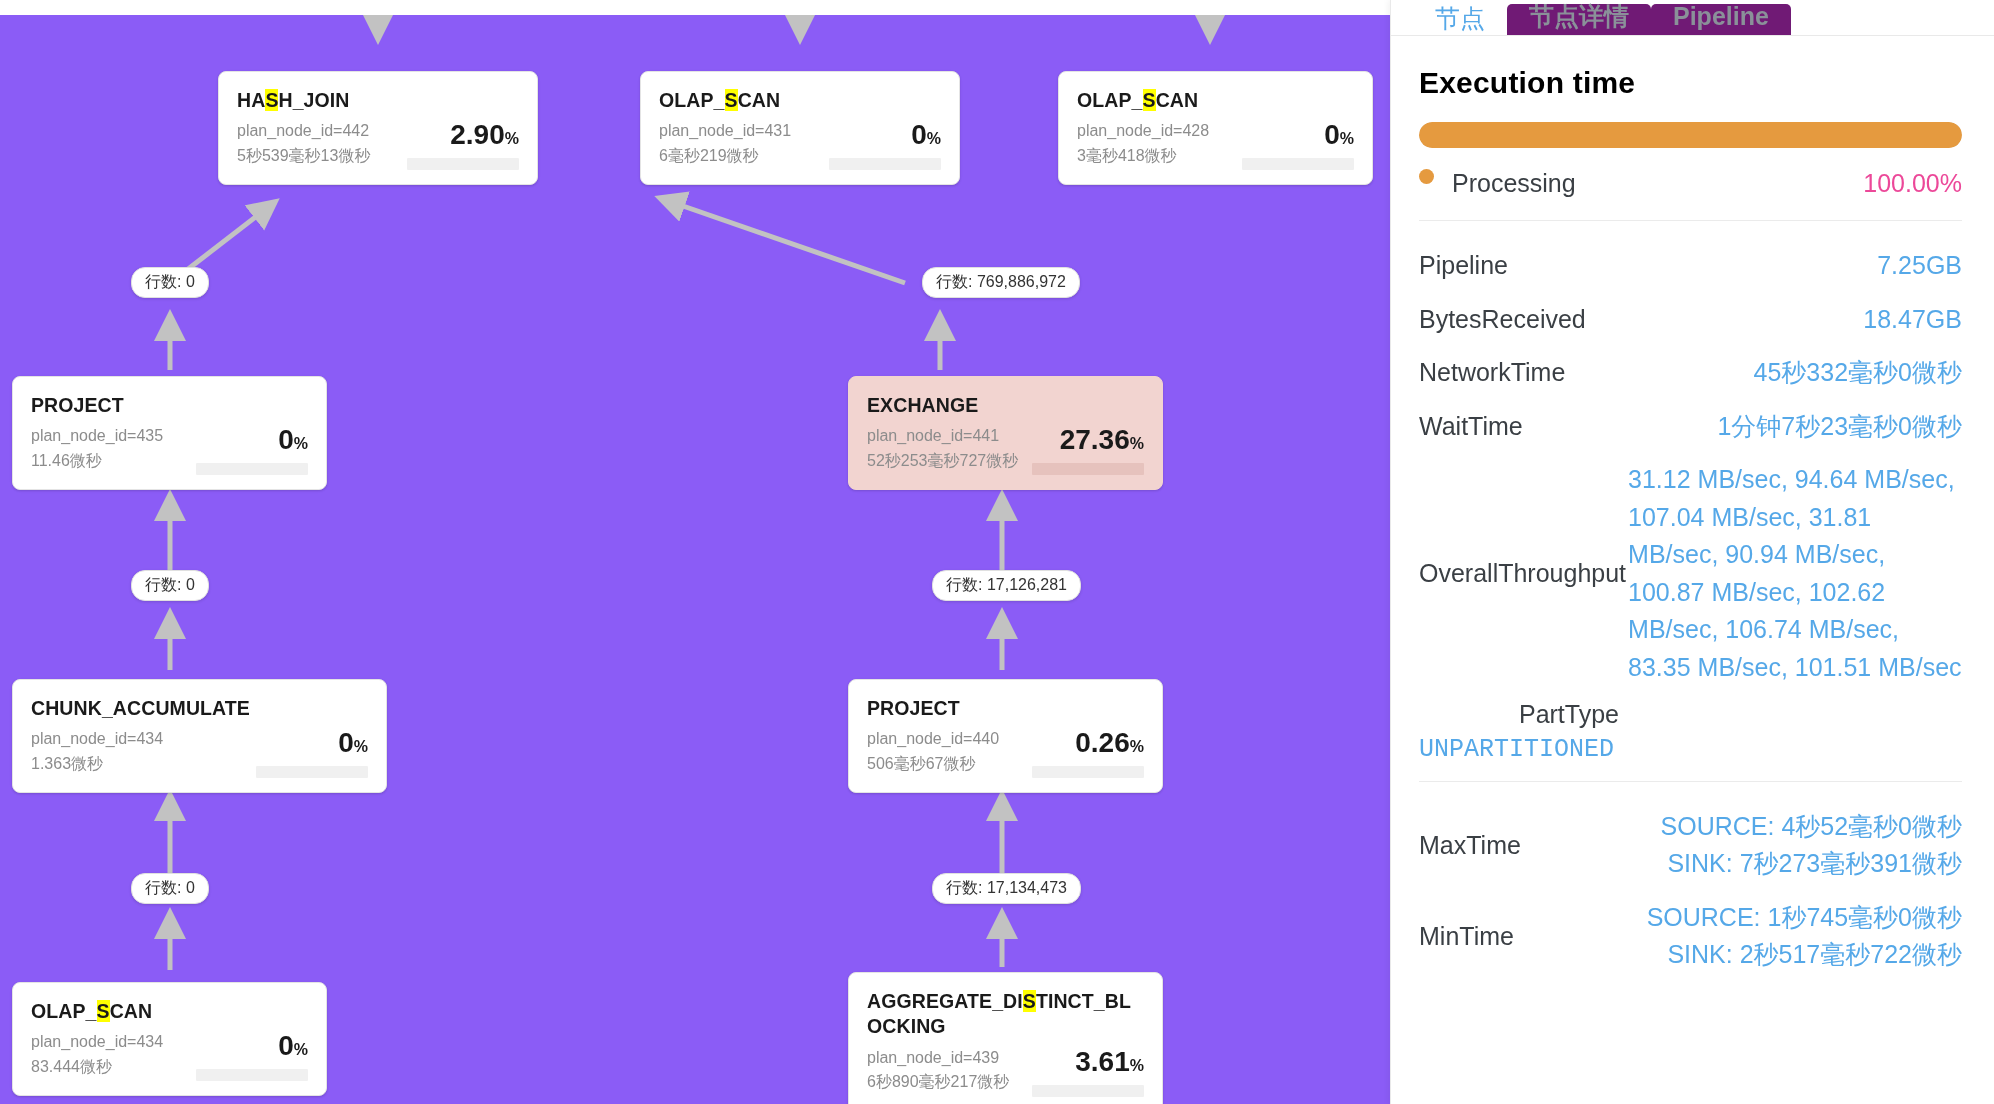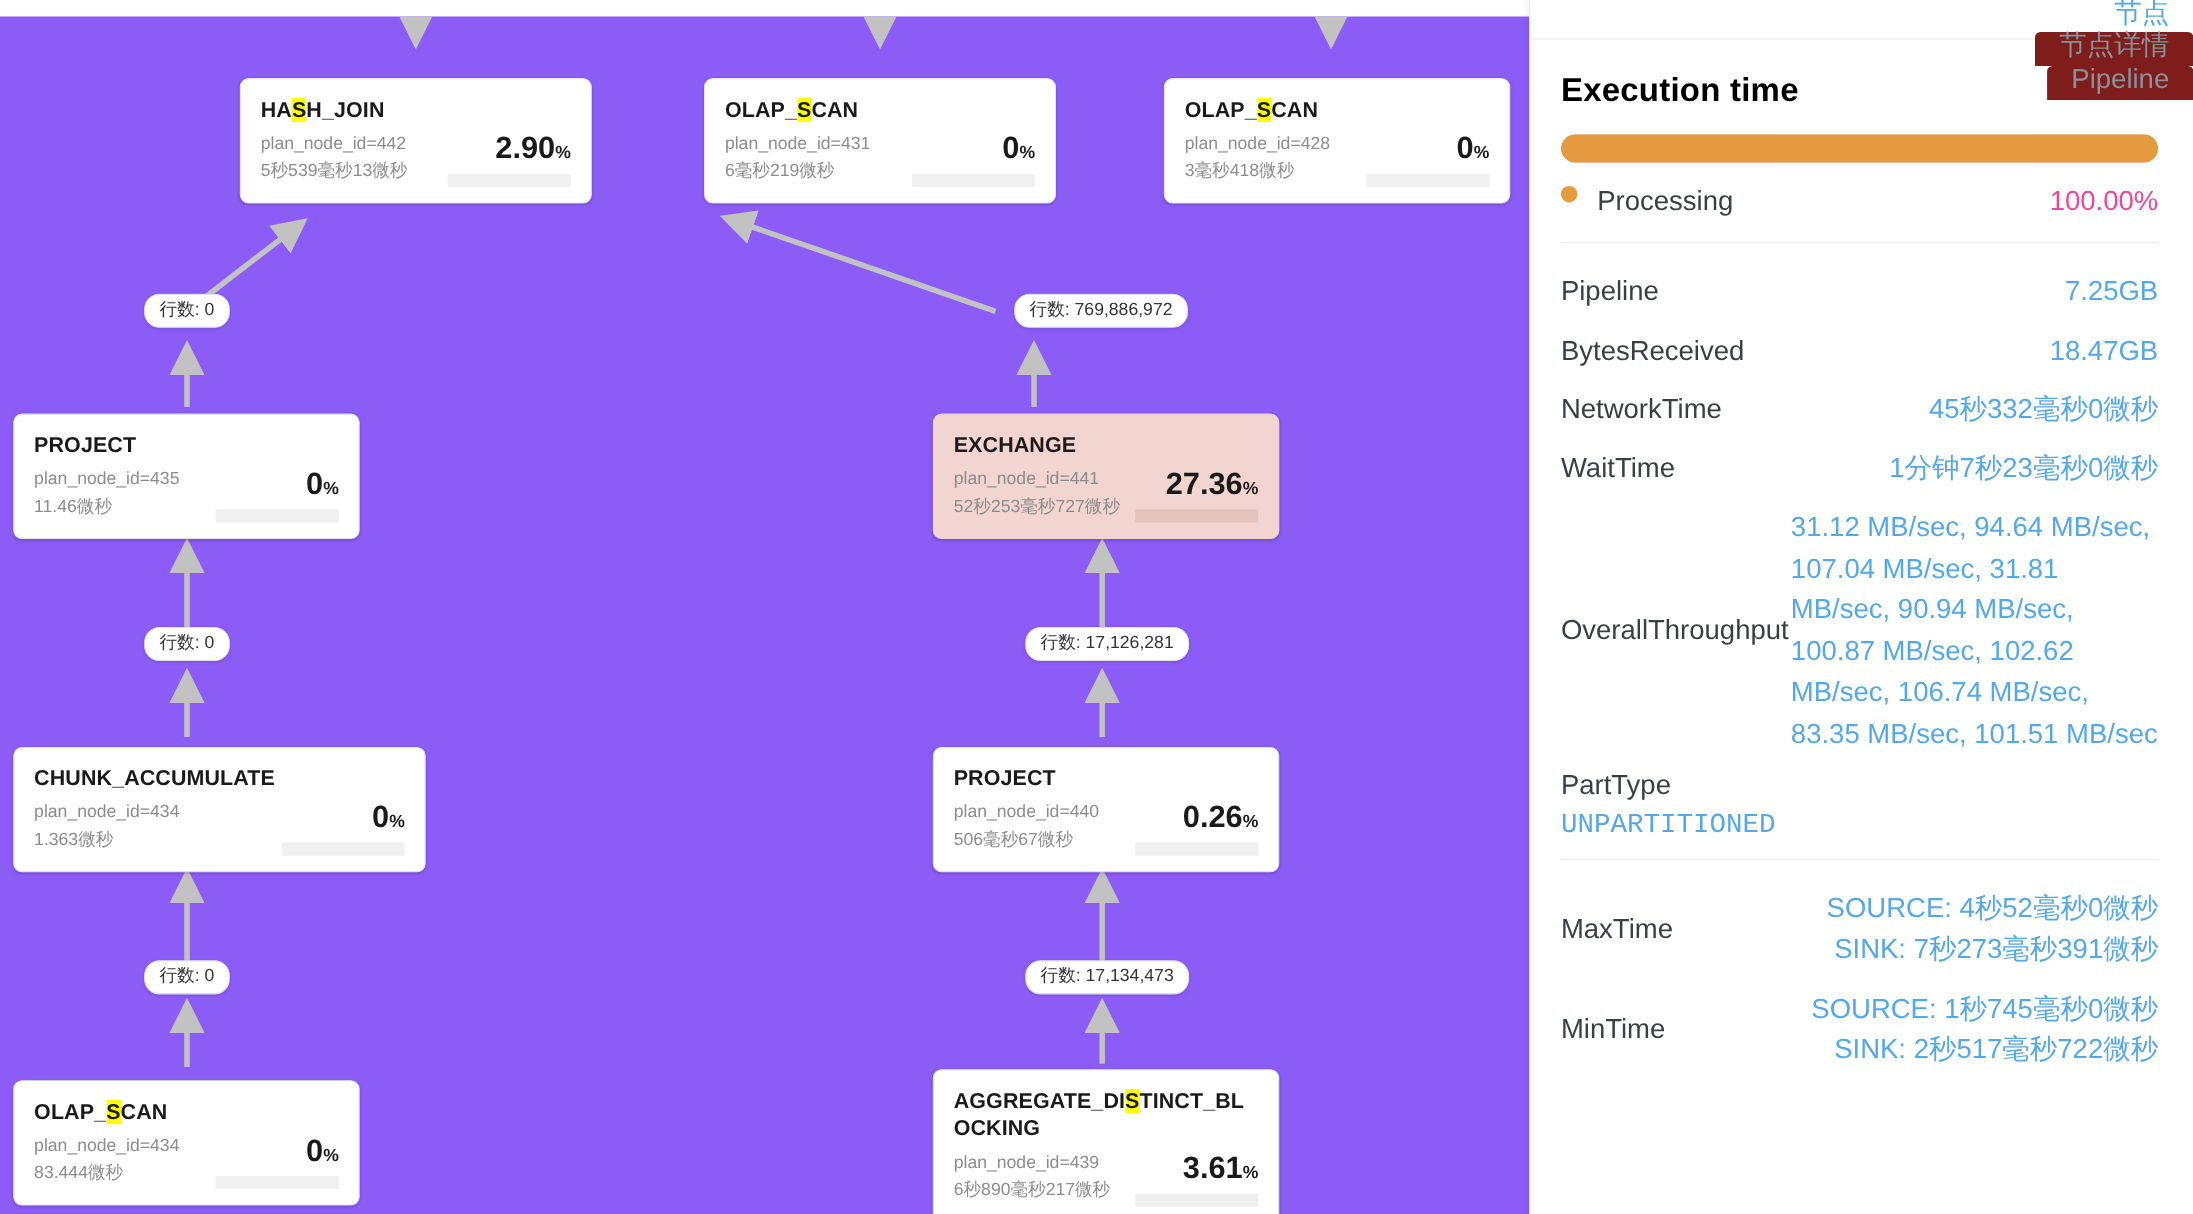--- a/index.html
+++ b/index.html
@@ -93,34 +93,33 @@
     box-shadow: -2px 0 6px rgba(0,0,0,.05);
   }
   #tabs {
     position: relative;
     height: 36px;
     display: flex;
     align-items: flex-end;
     padding-left: 22px;
     border-bottom: 1px solid #e9e9e9;
     background: #ffffff;
-    flex-direction: column;
   }
   .tab {
     font-size: 25px;
     color: #8a9199;
     padding: 0 22px 4px 22px;
     line-height: 1;
     background: transparent;
     border-radius: 5px 5px 0 0;
     cursor: pointer;
     white-space: nowrap;
   }
   .tab.active { color: #55a8e8; background: transparent; }
-  .tab.shaded { background: #7f1d1d; padding-bottom: 6px; }
+  .tab.shaded { background: #701a75; padding-bottom: 6px; font-weight: bold; }
 
   #panel-body {
     padding: 30px 32px 0 28px;
     height: calc(1104px - 36px);
     overflow: hidden;
   }
   .panel-heading {
     font-size: 30px;
     font-weight: bold;
     color: #000000;
@@ -160,21 +159,21 @@
   .kv .v {
     color: #55a8e8;
     flex: 1;
     text-align: right;
     line-height: 1.5;
     word-break: break-word;
   }
   .kv.wrapped { align-items: center; }
   .kv.wrapped .v { text-align: left; padding-left: 2px; }
   .kv.stacked { display: block; padding: 6px 0 4px 0; }
-  .kv.stacked .k { display: block; }
+  .kv.stacked .k { display: block; text-align: center; }
   .kv.stacked .v { display: block; text-align: left; margin-top: 2px; font-family: Liberation Mono, monospace; }
   .kv .v .line { display: block; }
 </style>
 </head>
 <body>
 
 <div id="root">
 
   <div id="graph">
 

